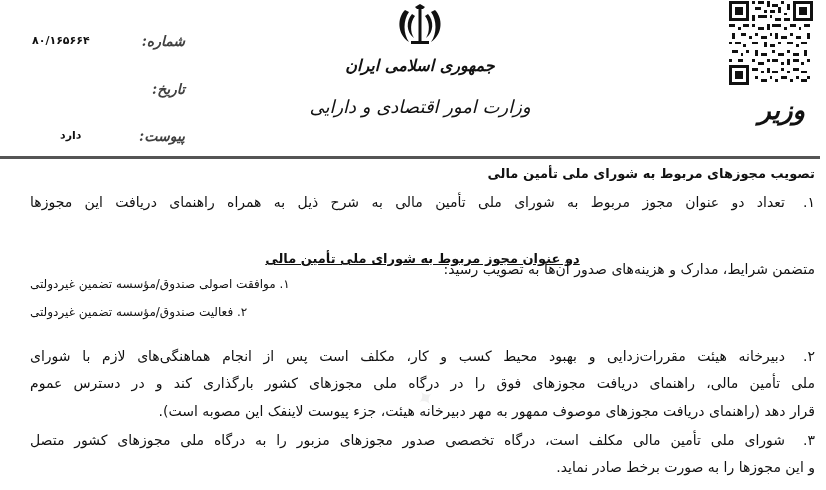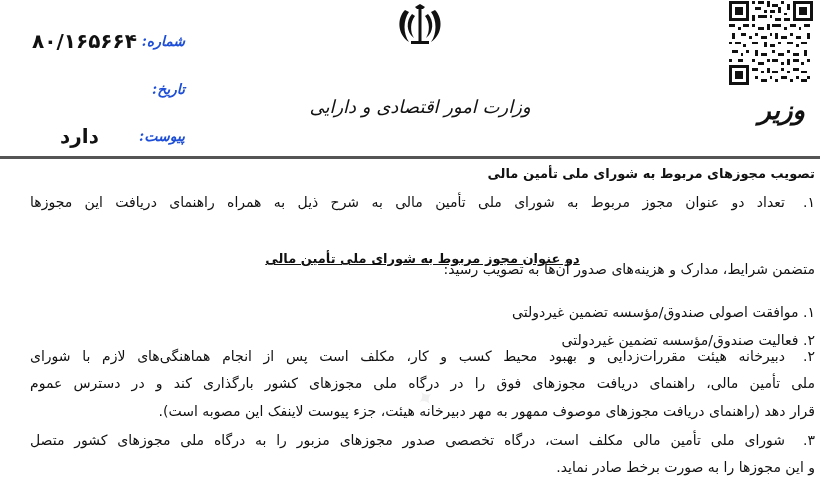--- a/index.html
+++ b/index.html
@@ -37,28 +37,28 @@
       direction: rtl;
     }
     .meta-label {
       position: absolute;
       right: 0;
       font-family: "DejaVu Serif", serif;
       font-style: italic;
       font-weight: bold;
       font-size: 14px;
       line-height: 26px;
-      color: #1d4ed8;
+      color: #404040;
     }
     .meta-value {
       position: absolute;
       left: 12px;
       font-family: "DejaVu Sans", sans-serif;
       font-weight: bold;
-      font-size: 20px;
+      font-size: 11px;
       line-height: 26px;
       color: #111;
       direction: rtl;
     }
     .meta-row.r1 { top: 0; }
     .meta-row.r2 { top: 48px; }
     .meta-row.r3 { top: 95px; }
     .meta-row.r1 .meta-value { left: 12px; }
     .meta-row.r2 .meta-value { left: 10px; }
     .meta-row.r3 .meta-value { left: 40px; }
@@ -186,24 +186,23 @@
       line-height: 22px;
     }
     .subtitle span {
       text-decoration: underline;
       margin-top: 10px;
     }
     .sub-item {
       position: absolute;
       left: 0;
       width: 785px;
-      text-align: right;
-      font-size: 14px;
+      text-align: left;
+      font-size: 12px;
       line-height: 24px;
-      margin-top: 28px;
     }
     .watermark {
       position: absolute;
       left: 340px;
       top: 410px;
       width: 120px;
       height: 80px;
       color: rgba(0,0,0,0.06);
       font-size: 22px;
       transform: rotate(-35deg);
@@ -238,20 +237,21 @@
 
       <path d="M17 10 C11 17 11 28 19 34 C15 28 15 18 20 12 Z" fill="#111"></path>
       <path d="M33 10 C39 17 39 28 31 34 C35 28 35 18 30 12 Z" fill="#111"></path>
 
       <rect x="23.5" y="4" width="3" height="34" fill="#111"></rect>
 
       <path d="M20 3 L25 0 L30 3 L28 5 L22 5 Z" fill="#111"></path>
 
       <rect x="16" y="37" width="18" height="3" fill="#111"></rect>
     </svg>
+    <div class="republic-title">جمهوری اسلامی ایران</div>
     <div class="ministry-title">وزارت امور اقتصادی و دارایی</div>
   </div>
 
   <svg class="qr-code" viewBox="0 0 29 29" shape-rendering="crispEdges">
     <rect x="0" y="0" width="29" height="29" fill="#fff"></rect>
 
     <rect x="0" y="0" width="7" height="7" fill="#111"></rect>
       <rect x="1" y="1" width="5" height="5" fill="#fff"></rect>
       <rect x="2" y="2" width="3" height="3" fill="#111"></rect>
     <rect x="22" y="0" width="7" height="7" fill="#111"></rect>

